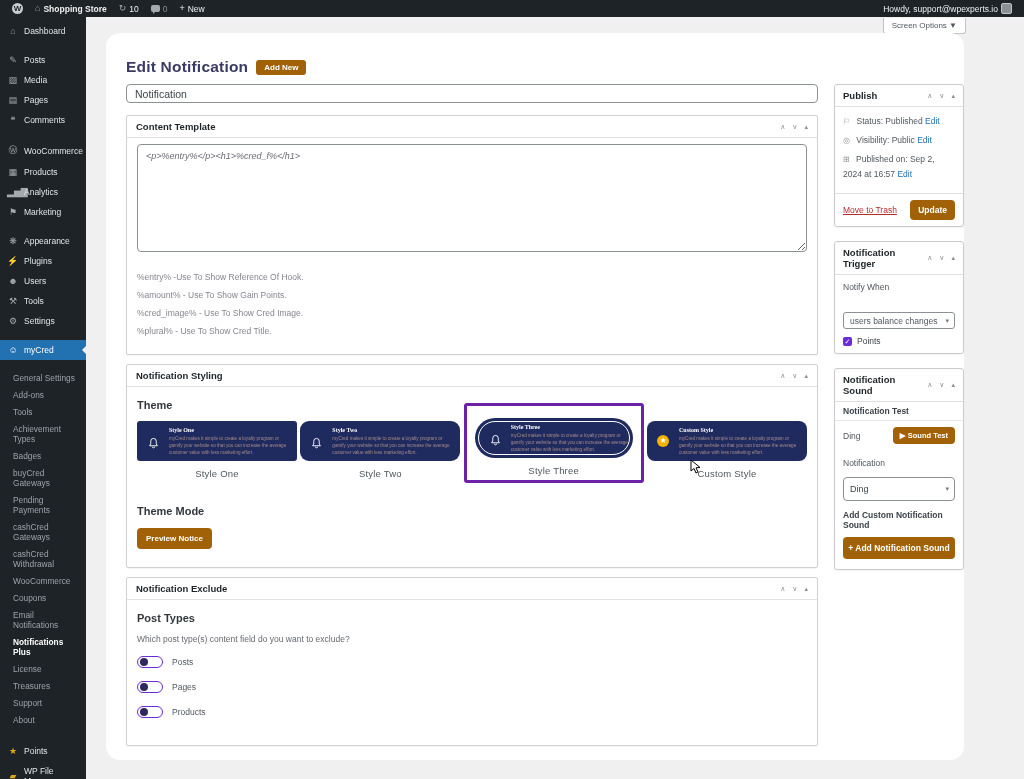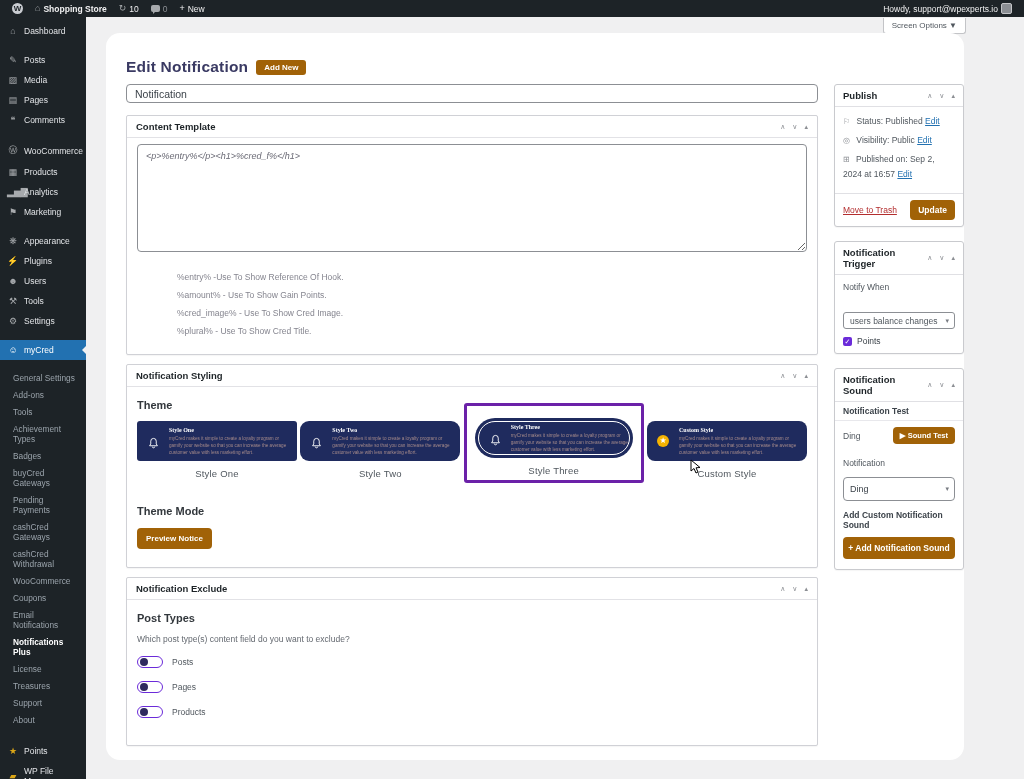--- a/index.html
+++ b/index.html
@@ -61,21 +61,21 @@
   .panel-h { display:flex; align-items:center; justify-content:space-between;
     padding:5px 9px; border-bottom:1px solid #e2e2e6; }
   .panel-h .ttl { font-size:9.5px; font-weight:bold; color:#1d2327; }
   .ph-icons { display:flex; gap:7px; color:#8c8f94; font-size:7px; }
   .ph-icons span { cursor:pointer; }
   .panel-b { padding:6px 10px 14px 10px; }
 
   .code-area { width:100%; height:108px; border:1px solid #8c8f94; border-radius:4px;
     font-family:"Liberation Sans", sans-serif; font-size:9px; color:#6b6b76;
     padding:6px 8px; resize:vertical;font-style:italic; }
-  .notes { margin-top:12px;margin-left:40px; }
+  .notes { margin-top:12px; }
   .note-line { font-size:8.5px; color:#85858f; line-height:18px; }
 
   
   .sub-head { font-size:11px; font-weight:bold; color:#32373c; margin:6px 0 10px 0; }
   .themes-row { display:flex; justify-content:space-between; align-items:flex-start; min-height:66px; }
   .theme-option { width:160px; cursor:pointer; }
   .theme-option.selected { width:180px; margin-top:-18px; border:3px solid #6b21a8;
     border-radius:3px; padding:12px 8px 4px 8px; }
   .theme-card { height:40px; background:#1f2b5e; color:#fff; position:relative; padding:6px 8px 4px 32px; }
   .theme-card.style-one { border-radius:3px; }
@@ -109,21 +109,21 @@
 
   
   .box { border:1px solid #c9cace; background:#fff; border-radius:3px; margin-bottom:14px;
     box-shadow:0 1px 1px rgba(0,0,0,.04); }
   .box-h { display:flex; align-items:center; justify-content:space-between;
     padding:5px 8px; border-bottom:1px solid #e0e0e4; }
   .box-h .ttl { font-size:9.5px; font-weight:bold; color:#1d2327; }
   .box-b { padding:7px 8px; }
   .pub-row { font-size:8.5px; color:#50575e; line-height:15px; margin-bottom:4px; }
   .pub-ico { color:#8c8f94; margin-right:4px; font-size:8px; }
-  .lnk { color:#2271b1; text-decoration:underline; cursor:pointer; }
+  .lnk { color:#2271b1; cursor:pointer; }
   .box-foot { border-top:1px solid #e0e0e4; padding:6px 8px; display:flex;
     align-items:center; justify-content:space-between; }
   .trash { color:#b32d2e; font-size:8.5px; text-decoration:underline; cursor:pointer; }
   .update-btn { font-size:8.5px; padding:5px 8px; border-radius:4px; }
 
   .fld-label { font-size:8.5px; color:#50575e; margin-bottom:20px; }
   .sel { position:relative; border:1px solid #8c8f94; border-radius:3px; height:17px;
     font-size:8.5px; color:#50575e; display:flex; align-items:center; padding:0 6px;
     cursor:pointer; background:#fff; margin-bottom:7px; }
   .sel .arr { position:absolute; right:5px; color:#787c82; font-size:7px; }

